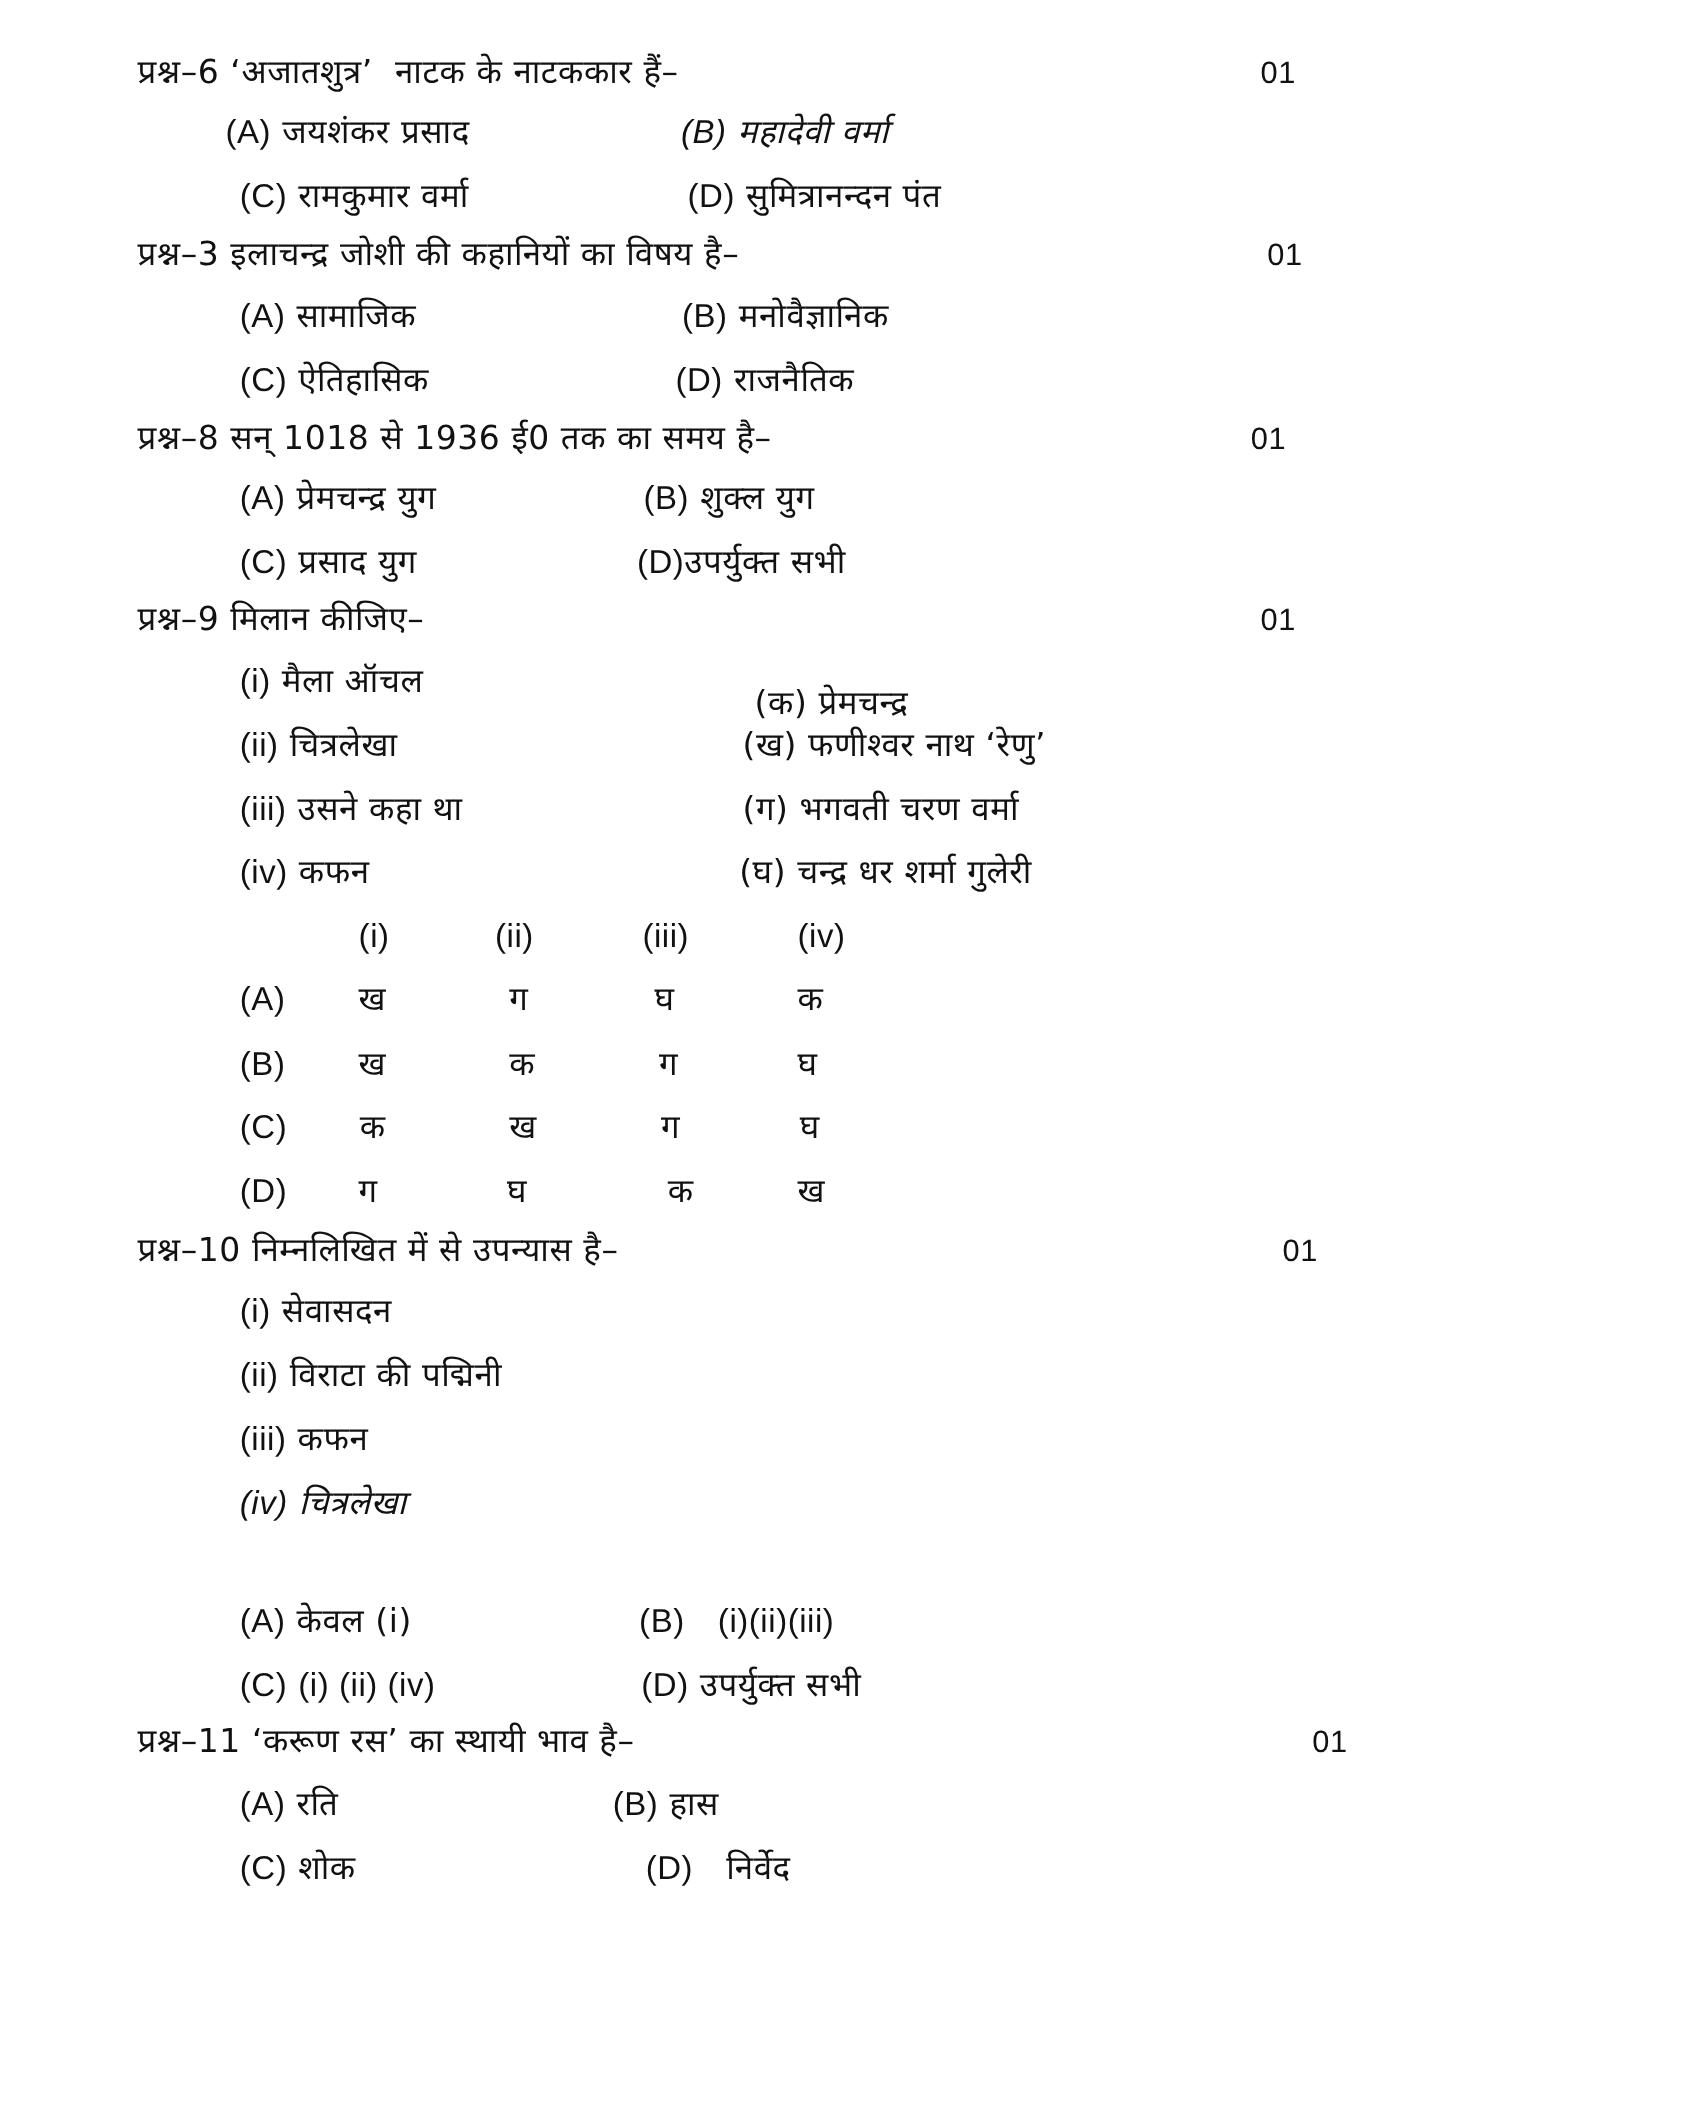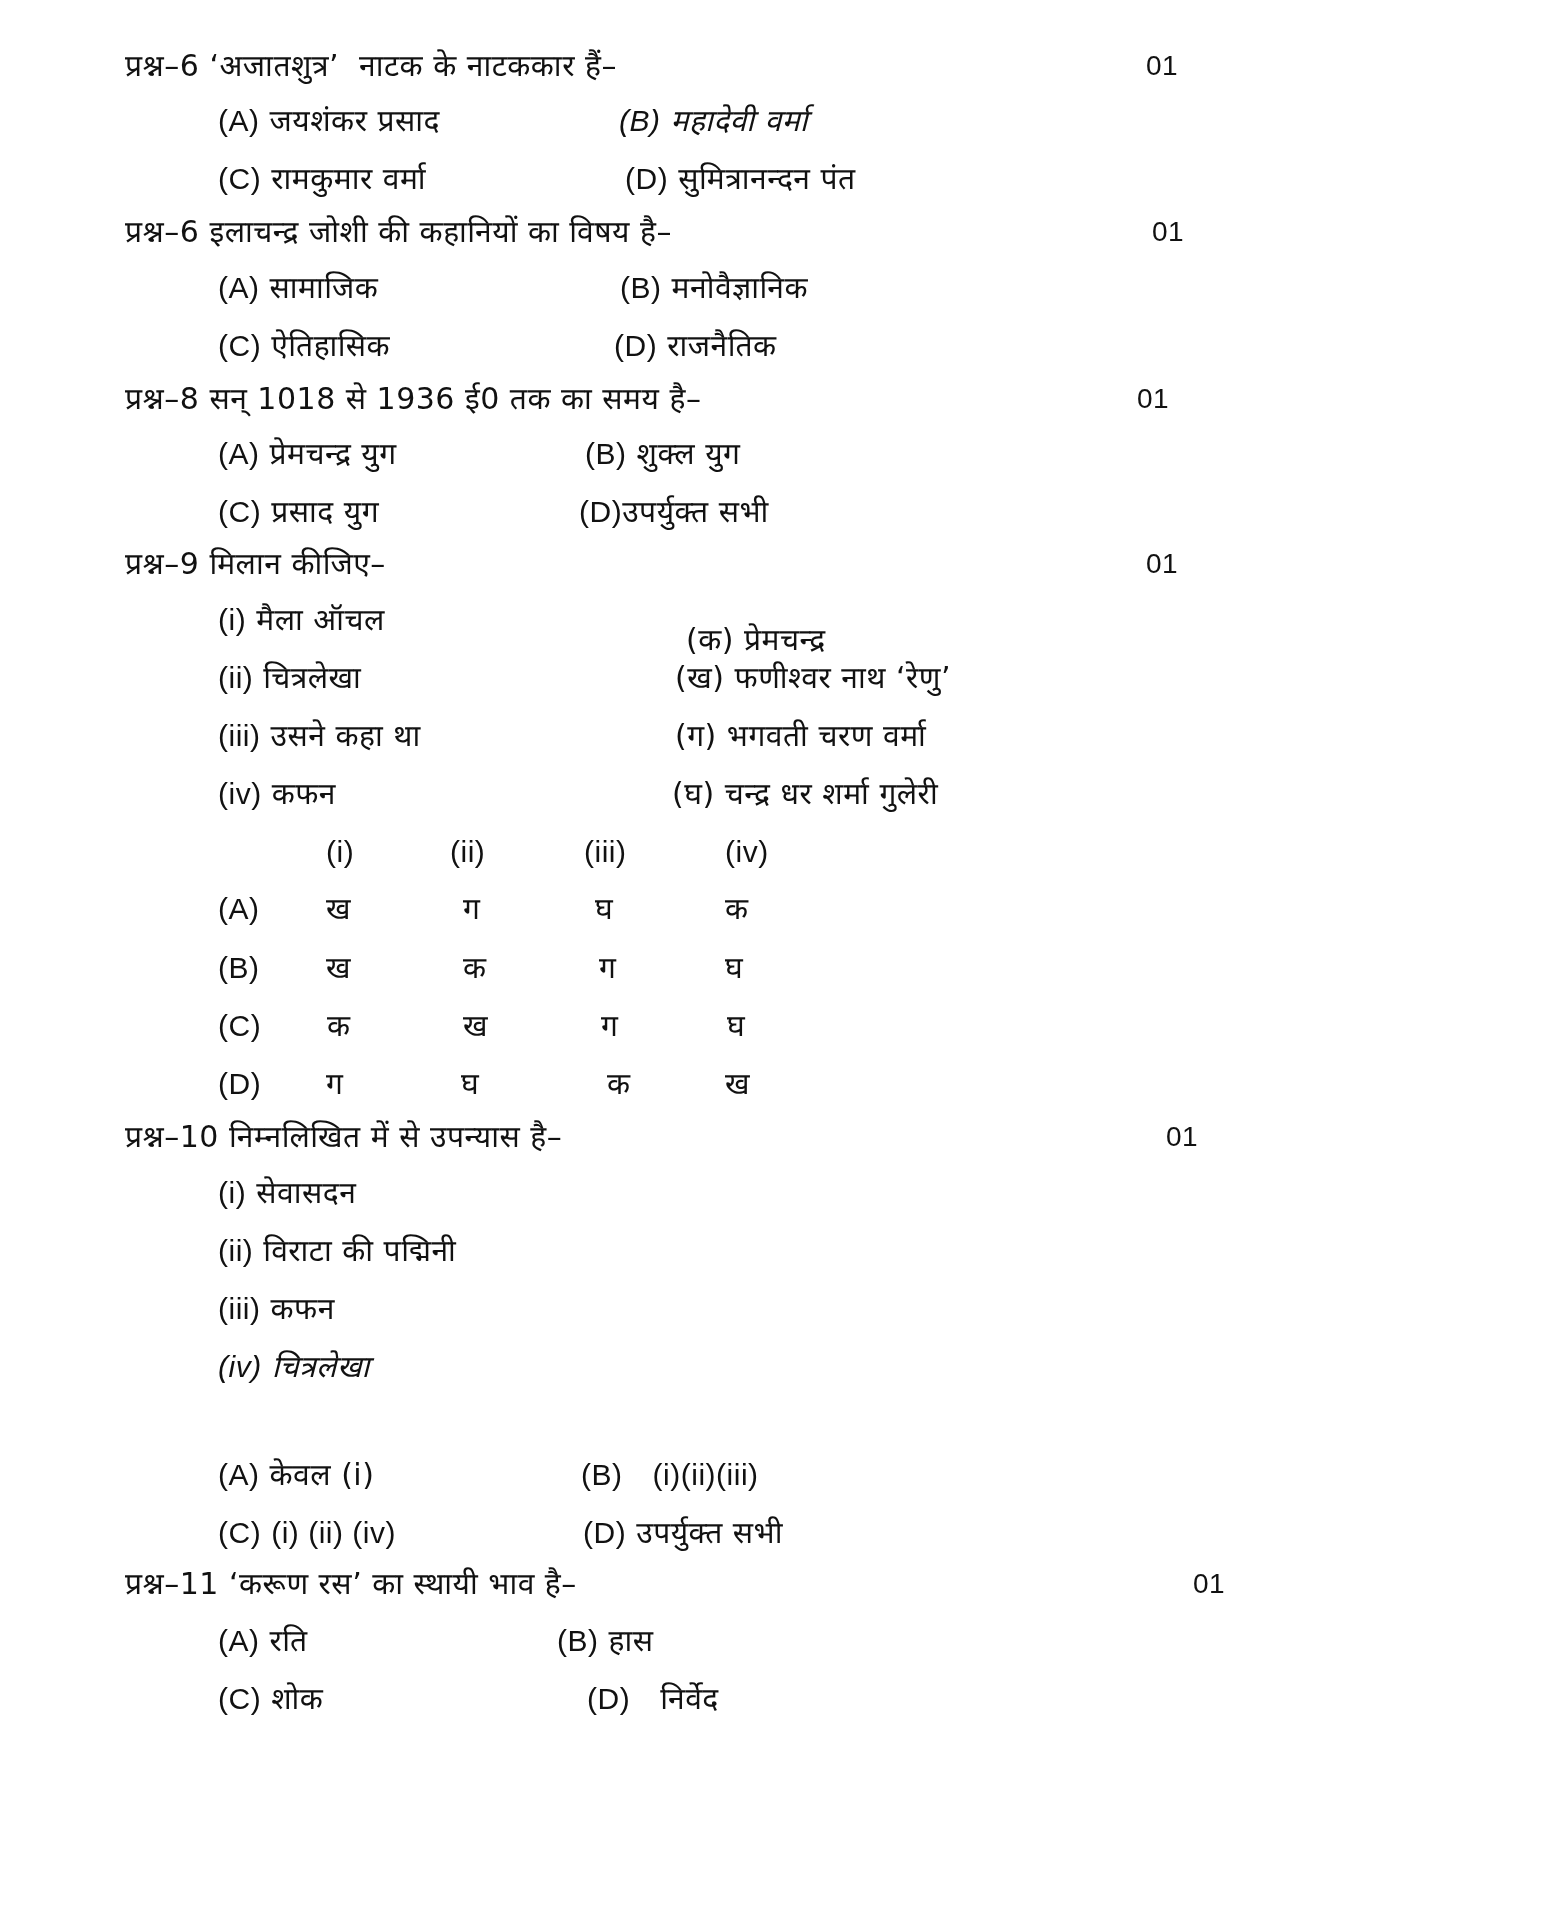--- a/index.html
+++ b/index.html
@@ -15,26 +15,26 @@
   }
   .q { font-size: 30px; }
   .marks { font-family: "Liberation Sans", sans-serif; font-size: 28px; }
   .lbl { font-family: "Liberation Sans", sans-serif; }
 </style>
 </head>
 <body>
 
 <div class="t q" style="left:125px; top:66px;">प्रश्न–6 ‘अजातशुत्र’  नाटक के नाटककार हैं–</div>
 <div class="t marks" style="left:1146px; top:66px;">01</div>
-<div class="t" style="left:218px; top:121px;text-align:center;"><span class="lbl">(A)</span> <span>जयशंकर प्रसाद</span></div>
+<div class="t" style="left:205px; top:121px;text-align:center;"><span class="lbl">(A)</span> <span>जयशंकर प्रसाद</span></div>
 <div class="t" style="left:619px; top:121px;font-style:italic;"><span class="lbl">(B)</span> <span>महादेवी वर्मा</span></div>
 <div class="t" style="left:218px; top:179px;"><span class="lbl">(C)</span> <span>रामकुमार वर्मा</span></div>
 <div class="t" style="left:625px; top:179px;"><span class="lbl">(D)</span> <span>सुमित्रानन्दन पंत</span></div>
 
-<div class="t q" style="left:125px; top:232px;">प्रश्न–6 इलाचन्द्र जोशी की कहानियों का विषय है–</div>
+<div class="t q" style="left:125px; top:232px;">प्रश्न–3 इलाचन्द्र जोशी की कहानियों का विषय है–</div>
 <div class="t marks" style="left:1152px; top:232px;">01</div>
 <div class="t" style="left:218px; top:288px;"><span class="lbl">(A)</span> <span>सामाजिक</span></div>
 <div class="t" style="left:620px; top:288px;"><span class="lbl">(B)</span> <span>मनोवैज्ञानिक</span></div>
 <div class="t" style="left:218px; top:346px;"><span class="lbl">(C)</span> <span>ऐतिहासिक</span></div>
 <div class="t" style="left:614px; top:346px;"><span class="lbl">(D)</span> <span>राजनैतिक</span></div>
 
 <div class="t q" style="left:125px; top:399px;">प्रश्न–8 सन् 1018 से 1936 ई0 तक का समय है–</div>
 <div class="t marks" style="left:1137px; top:399px;">01</div>
 <div class="t" style="left:218px; top:454px;"><span class="lbl">(A)</span> <span>प्रेमचन्द्र युग</span></div>
 <div class="t" style="left:585px; top:454px;"><span class="lbl">(B)</span> <span>शुक्ल युग</span></div>

